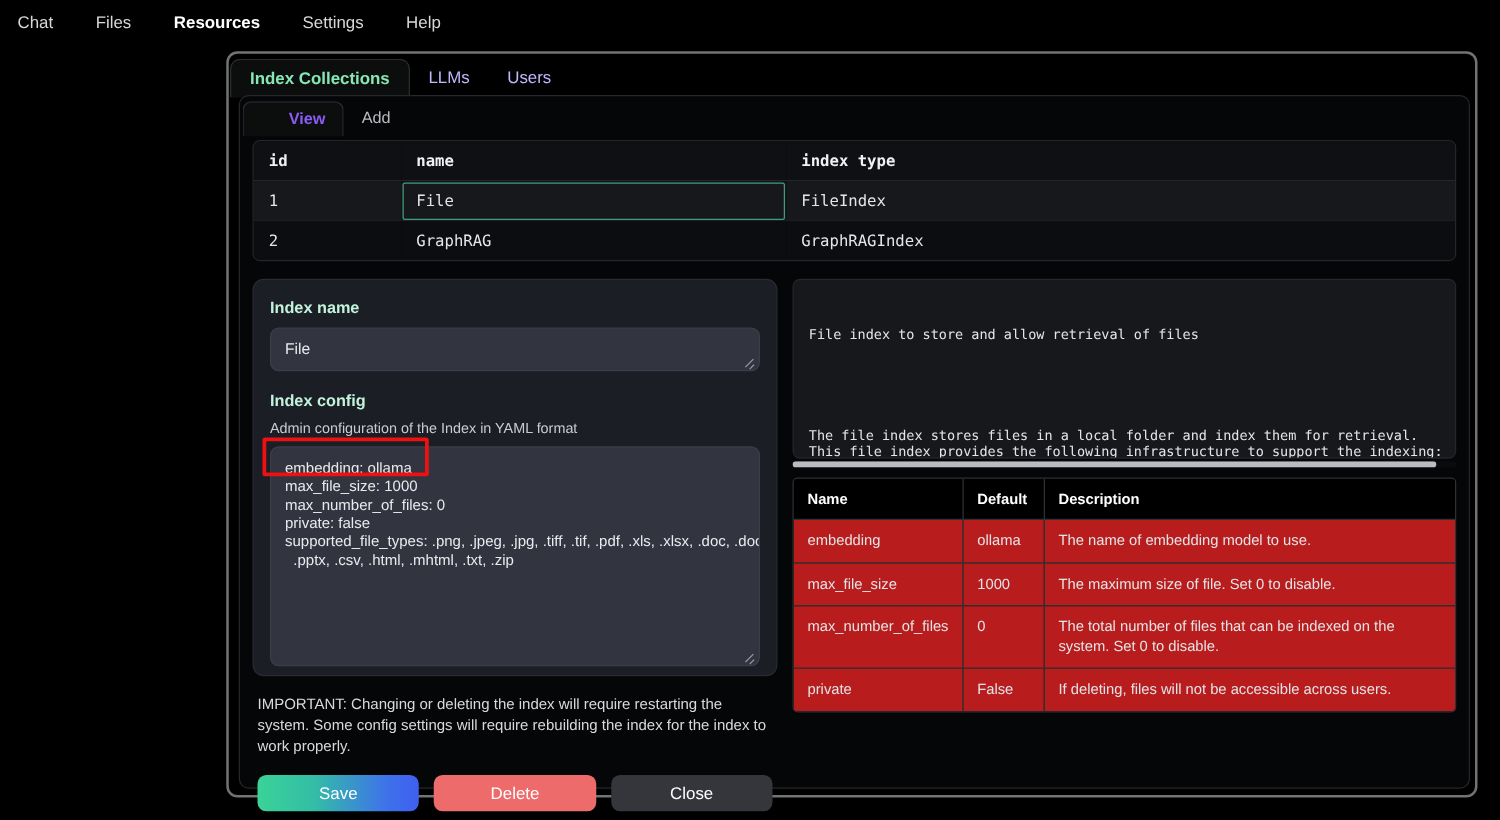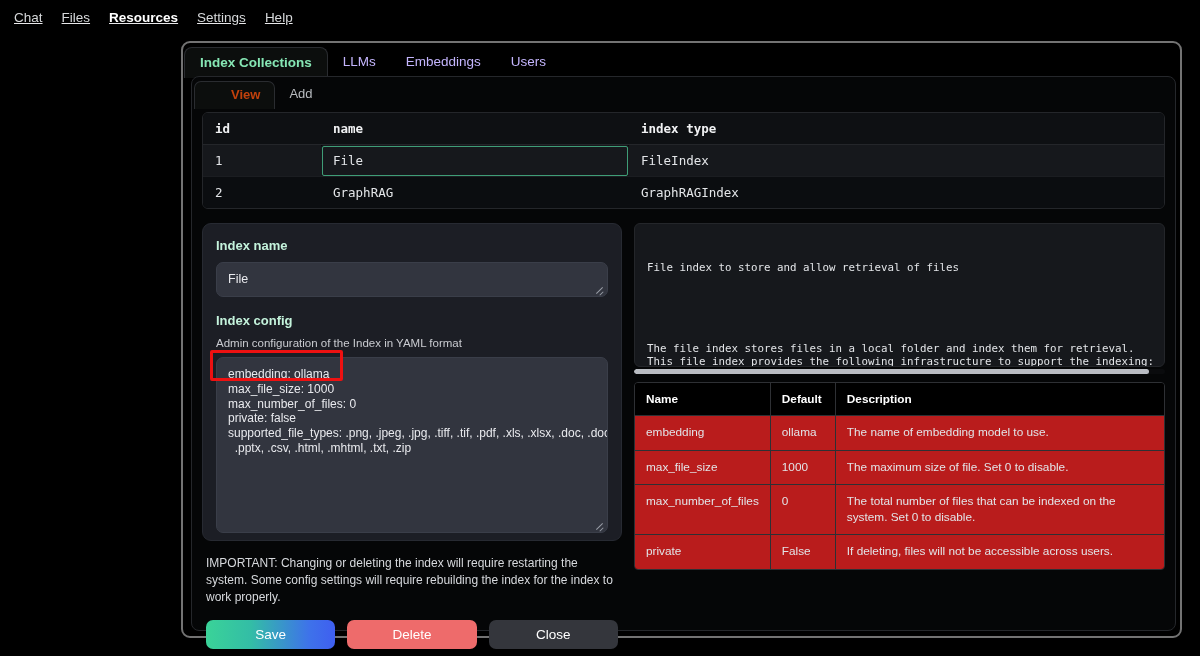--- a/index.html
+++ b/index.html
@@ -6,24 +6,23 @@
   html, body {
     width: 1200px; height: 656px;
     background: #000000;
     font-family: "Liberation Sans", sans-serif;
     color: #e8e8ea;
     overflow: hidden;
   }
 
   
   .topnav {
-    display: flex; align-items: center; gap: 11px;
+    display: flex; align-items: center; gap: 26px;
     padding: 6px 10px 0 10px;
     height: 28px;
-    text-decoration: underline;
   }
   .topnav-item {
     font-size: 13.5px; color: #d6d8da; padding: 3px 4px; cursor: pointer;
     white-space: nowrap;
   }
   .topnav-item.active { color: #ffffff; font-weight: bold; }
 
   
   .outer-card {
     position: absolute; left: 181px; top: 41px;
@@ -61,21 +60,21 @@
 
   .subtabstrip {
     display: flex; align-items: flex-end; height: 31px;
     padding-left: 2px; padding-top: 4px;
   }
   .subtab {
     font-size: 13px; color: #b9bcc0;
     padding: 5px 14px 7px 14px; cursor: pointer;
   }
   .subtab.active {
-    color: #c2410c; font-weight: bold;
+    color: #8b5cf6; font-weight: bold;
     background: #0c0e0d;
     border: 1px solid #2a2c30; border-bottom: none;
     border-radius: 7px 7px 0 0;
     margin-bottom: -1px;
     padding-left: 36px;
   }
 
   
   .idx-table-wrap {
     margin: 4px 10px 0 10px;
@@ -216,21 +215,20 @@
     <div class="topnav-item active">Resources</div>
     <div class="topnav-item">Settings</div>
     <div class="topnav-item">Help</div>
   </div>
 
 <div class="outer-card">
 
   <div class="tabstrip">
       <div class="tab active">Index Collections</div>
       <div class="tab">LLMs</div>
-      <div class="tab">Embeddings</div>
       <div class="tab">Users</div>
     </div>
 
   <div class="inner-panel">
 
     <div class="subtabstrip">
         <div class="subtab active">View</div>
         <div class="subtab">Add</div>
       </div>
 

